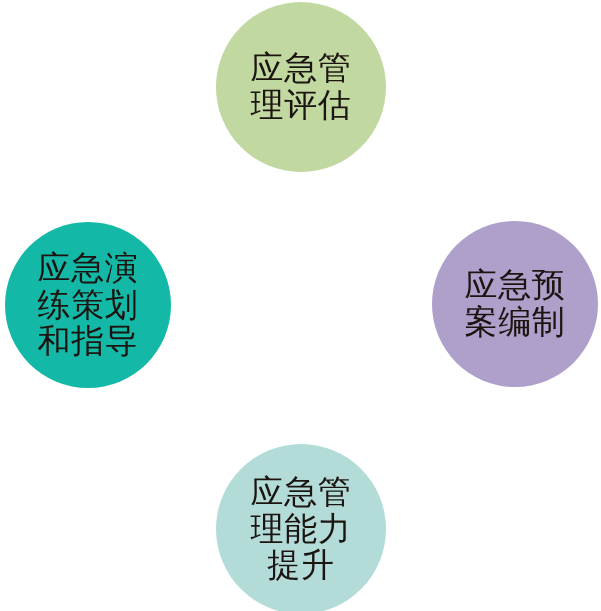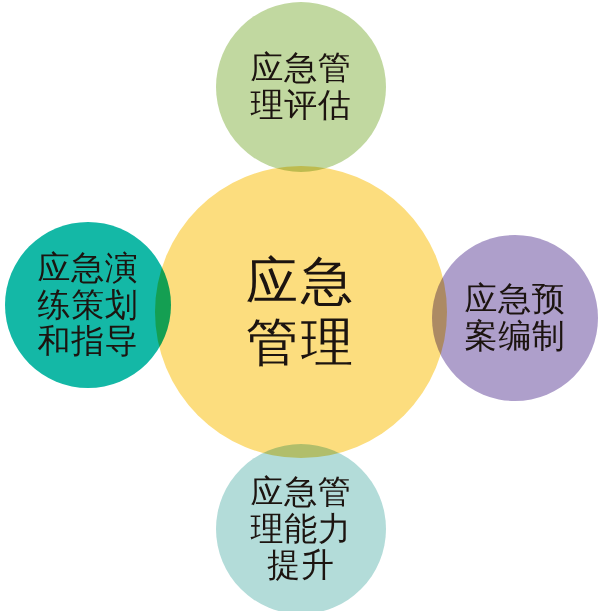--- a/index.html
+++ b/index.html
@@ -58,21 +58,21 @@
     top: 2px;
     width: 170px;
     height: 170px;
     background: #c1d8a0;
     z-index: 2;
   }
   #node-top .node-label { font-size: 33px; }
 
   #node-right {
     left: 432px;
-    top: 235px;
+    top: 221px;
     width: 166px;
     height: 166px;
     background: #ae9fcb;
     z-index: 2;
   }
   #node-right .node-label { font-size: 33px; }
 
   #node-bottom {
     left: 216px;
     top: 444px;
@@ -91,24 +91,20 @@
     background: #b5c3db;
     z-index: 2;
   }
   #node-left .node-label { font-size: 33px; }
 </style>
 </head>
 <body>
 
 <div id="diagram-root" style="background: rgb(255, 255, 255);">
 
-  <div class="node" id="node-center" style="background: rgb(252, 221, 126);">
-    <span class="node-label" style="color: rgb(28, 20, 16);">应急
-管理</span>
-  </div>
 
   <div class="node" id="node-top" style="background: rgb(193, 216, 160);">
     <span class="node-label" style="color: rgb(28, 20, 16);">应急管
 理评估</span>
   </div>
 
   <div class="node" id="node-right" style="background: rgb(174, 159, 203);">
     <span class="node-label" style="color: rgb(28, 20, 16);">应急预
 案编制</span>
   </div>

